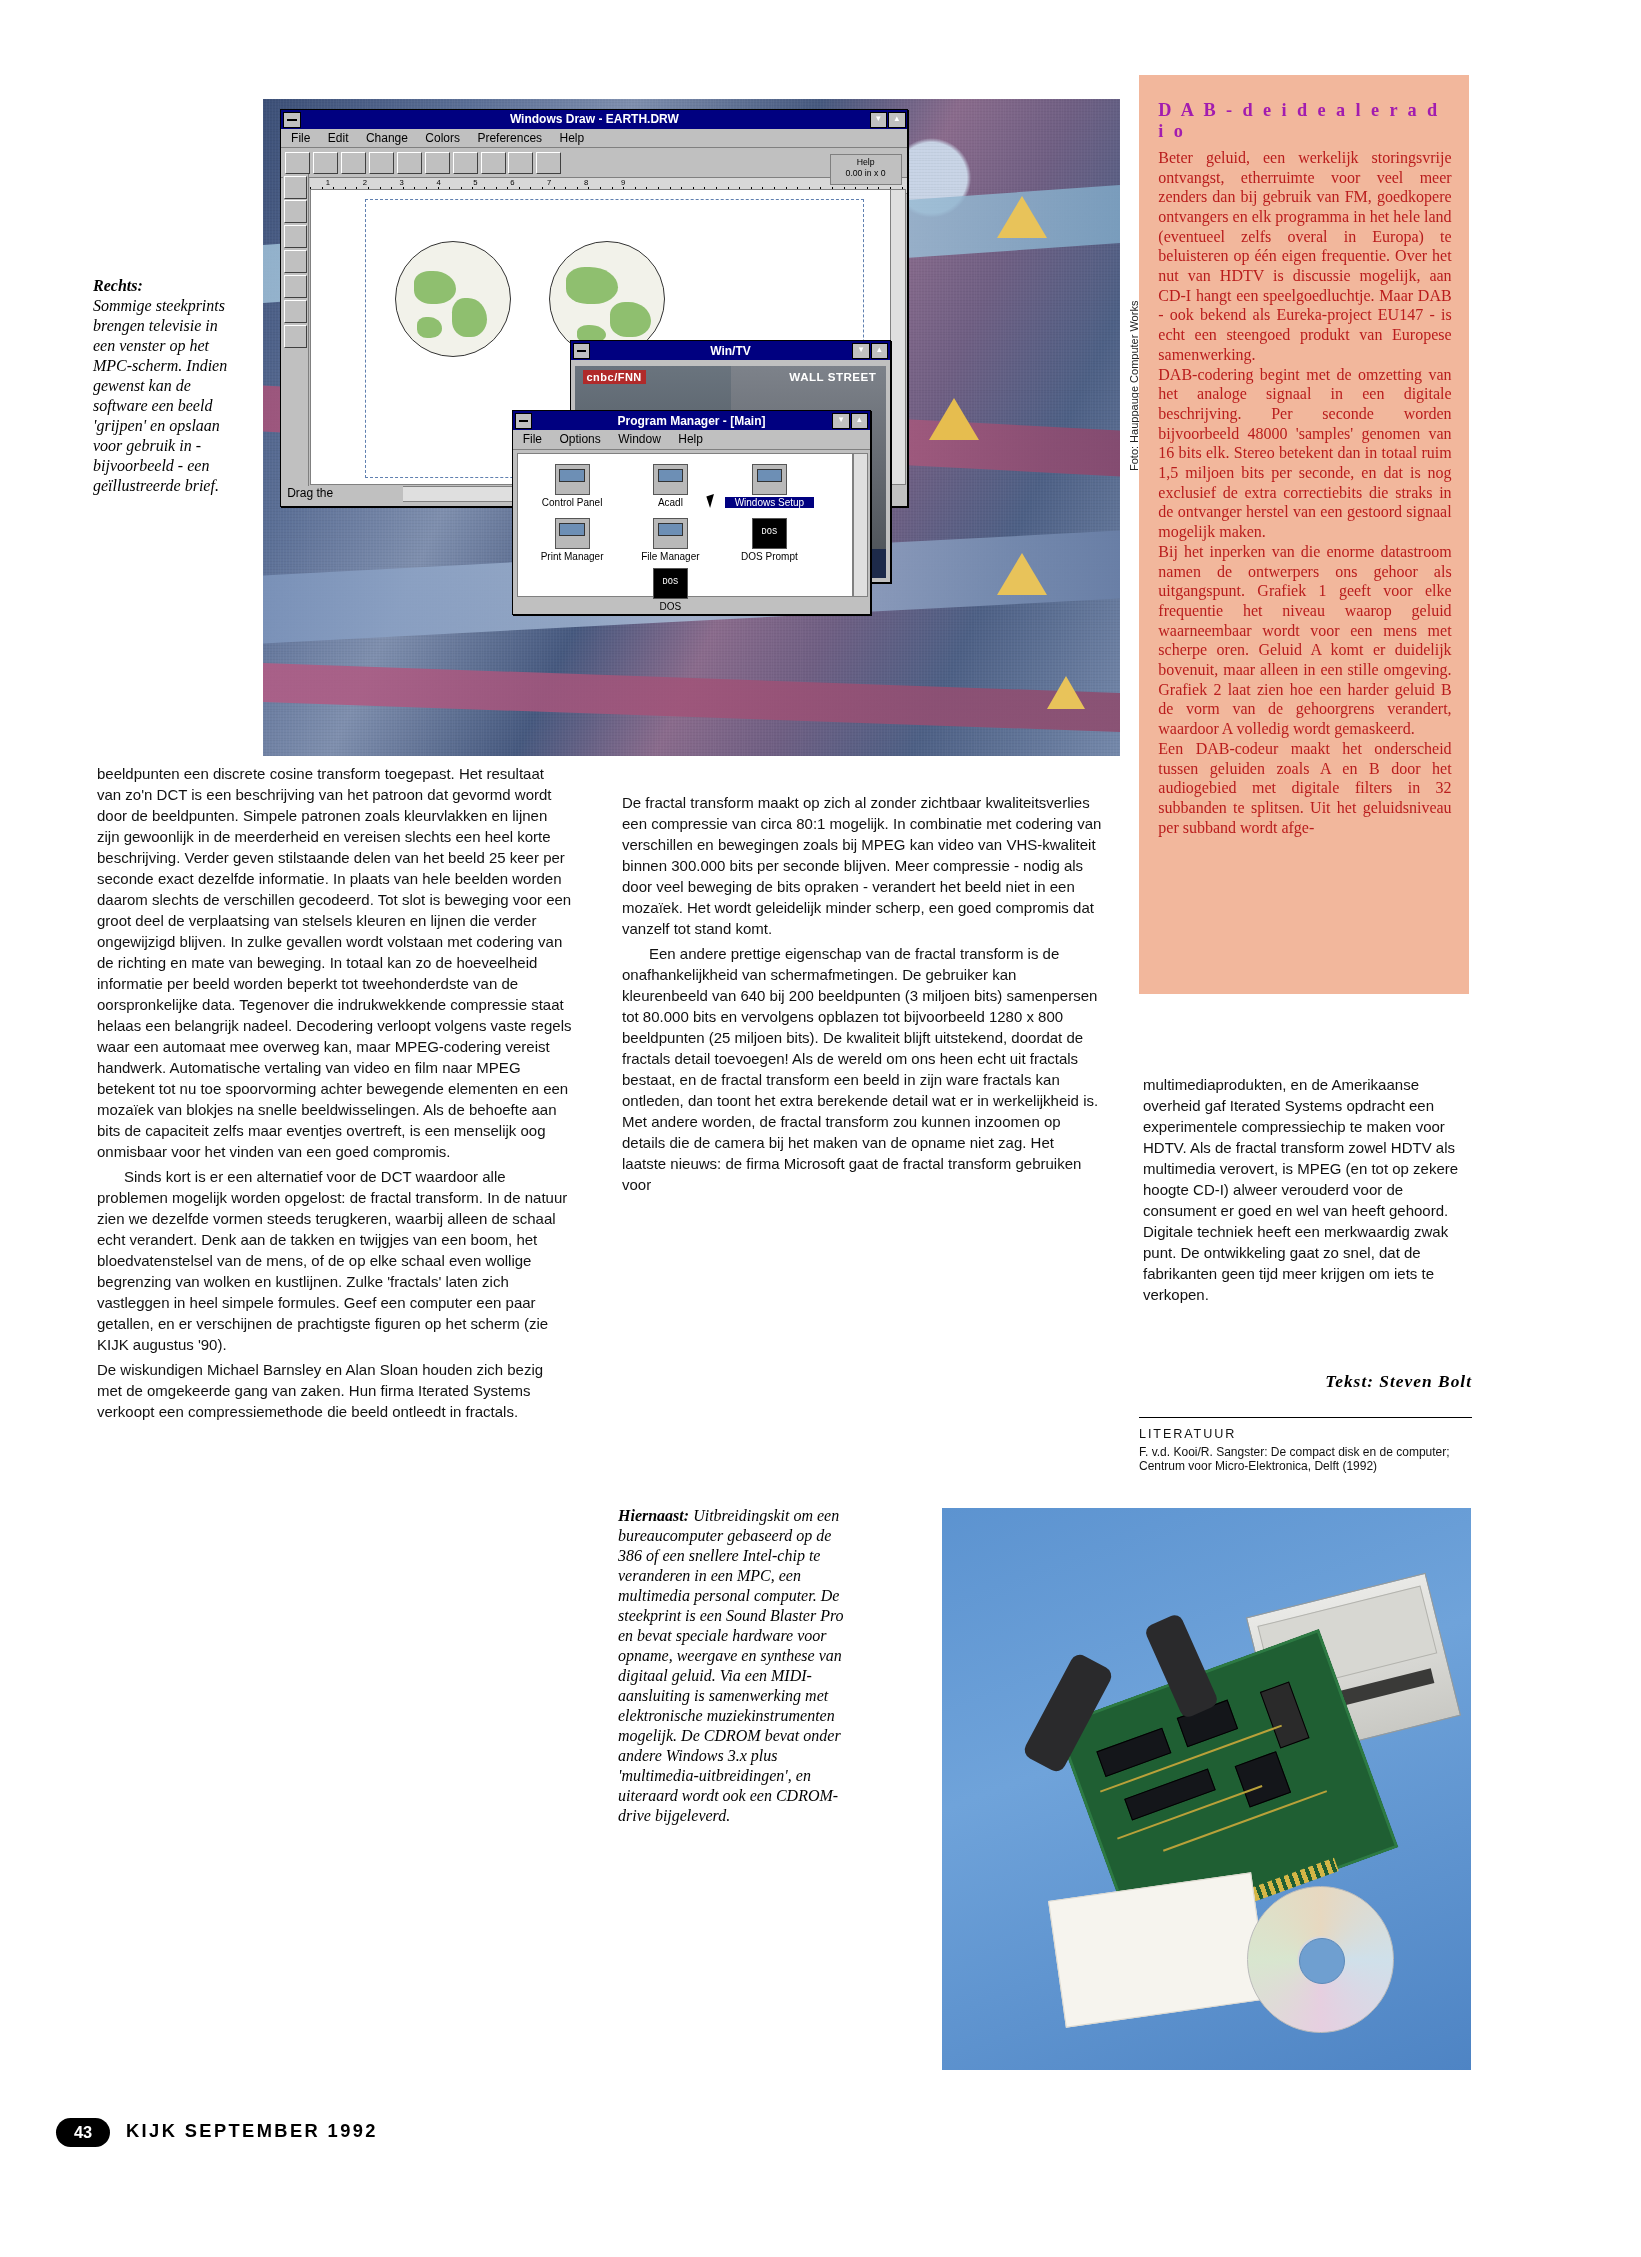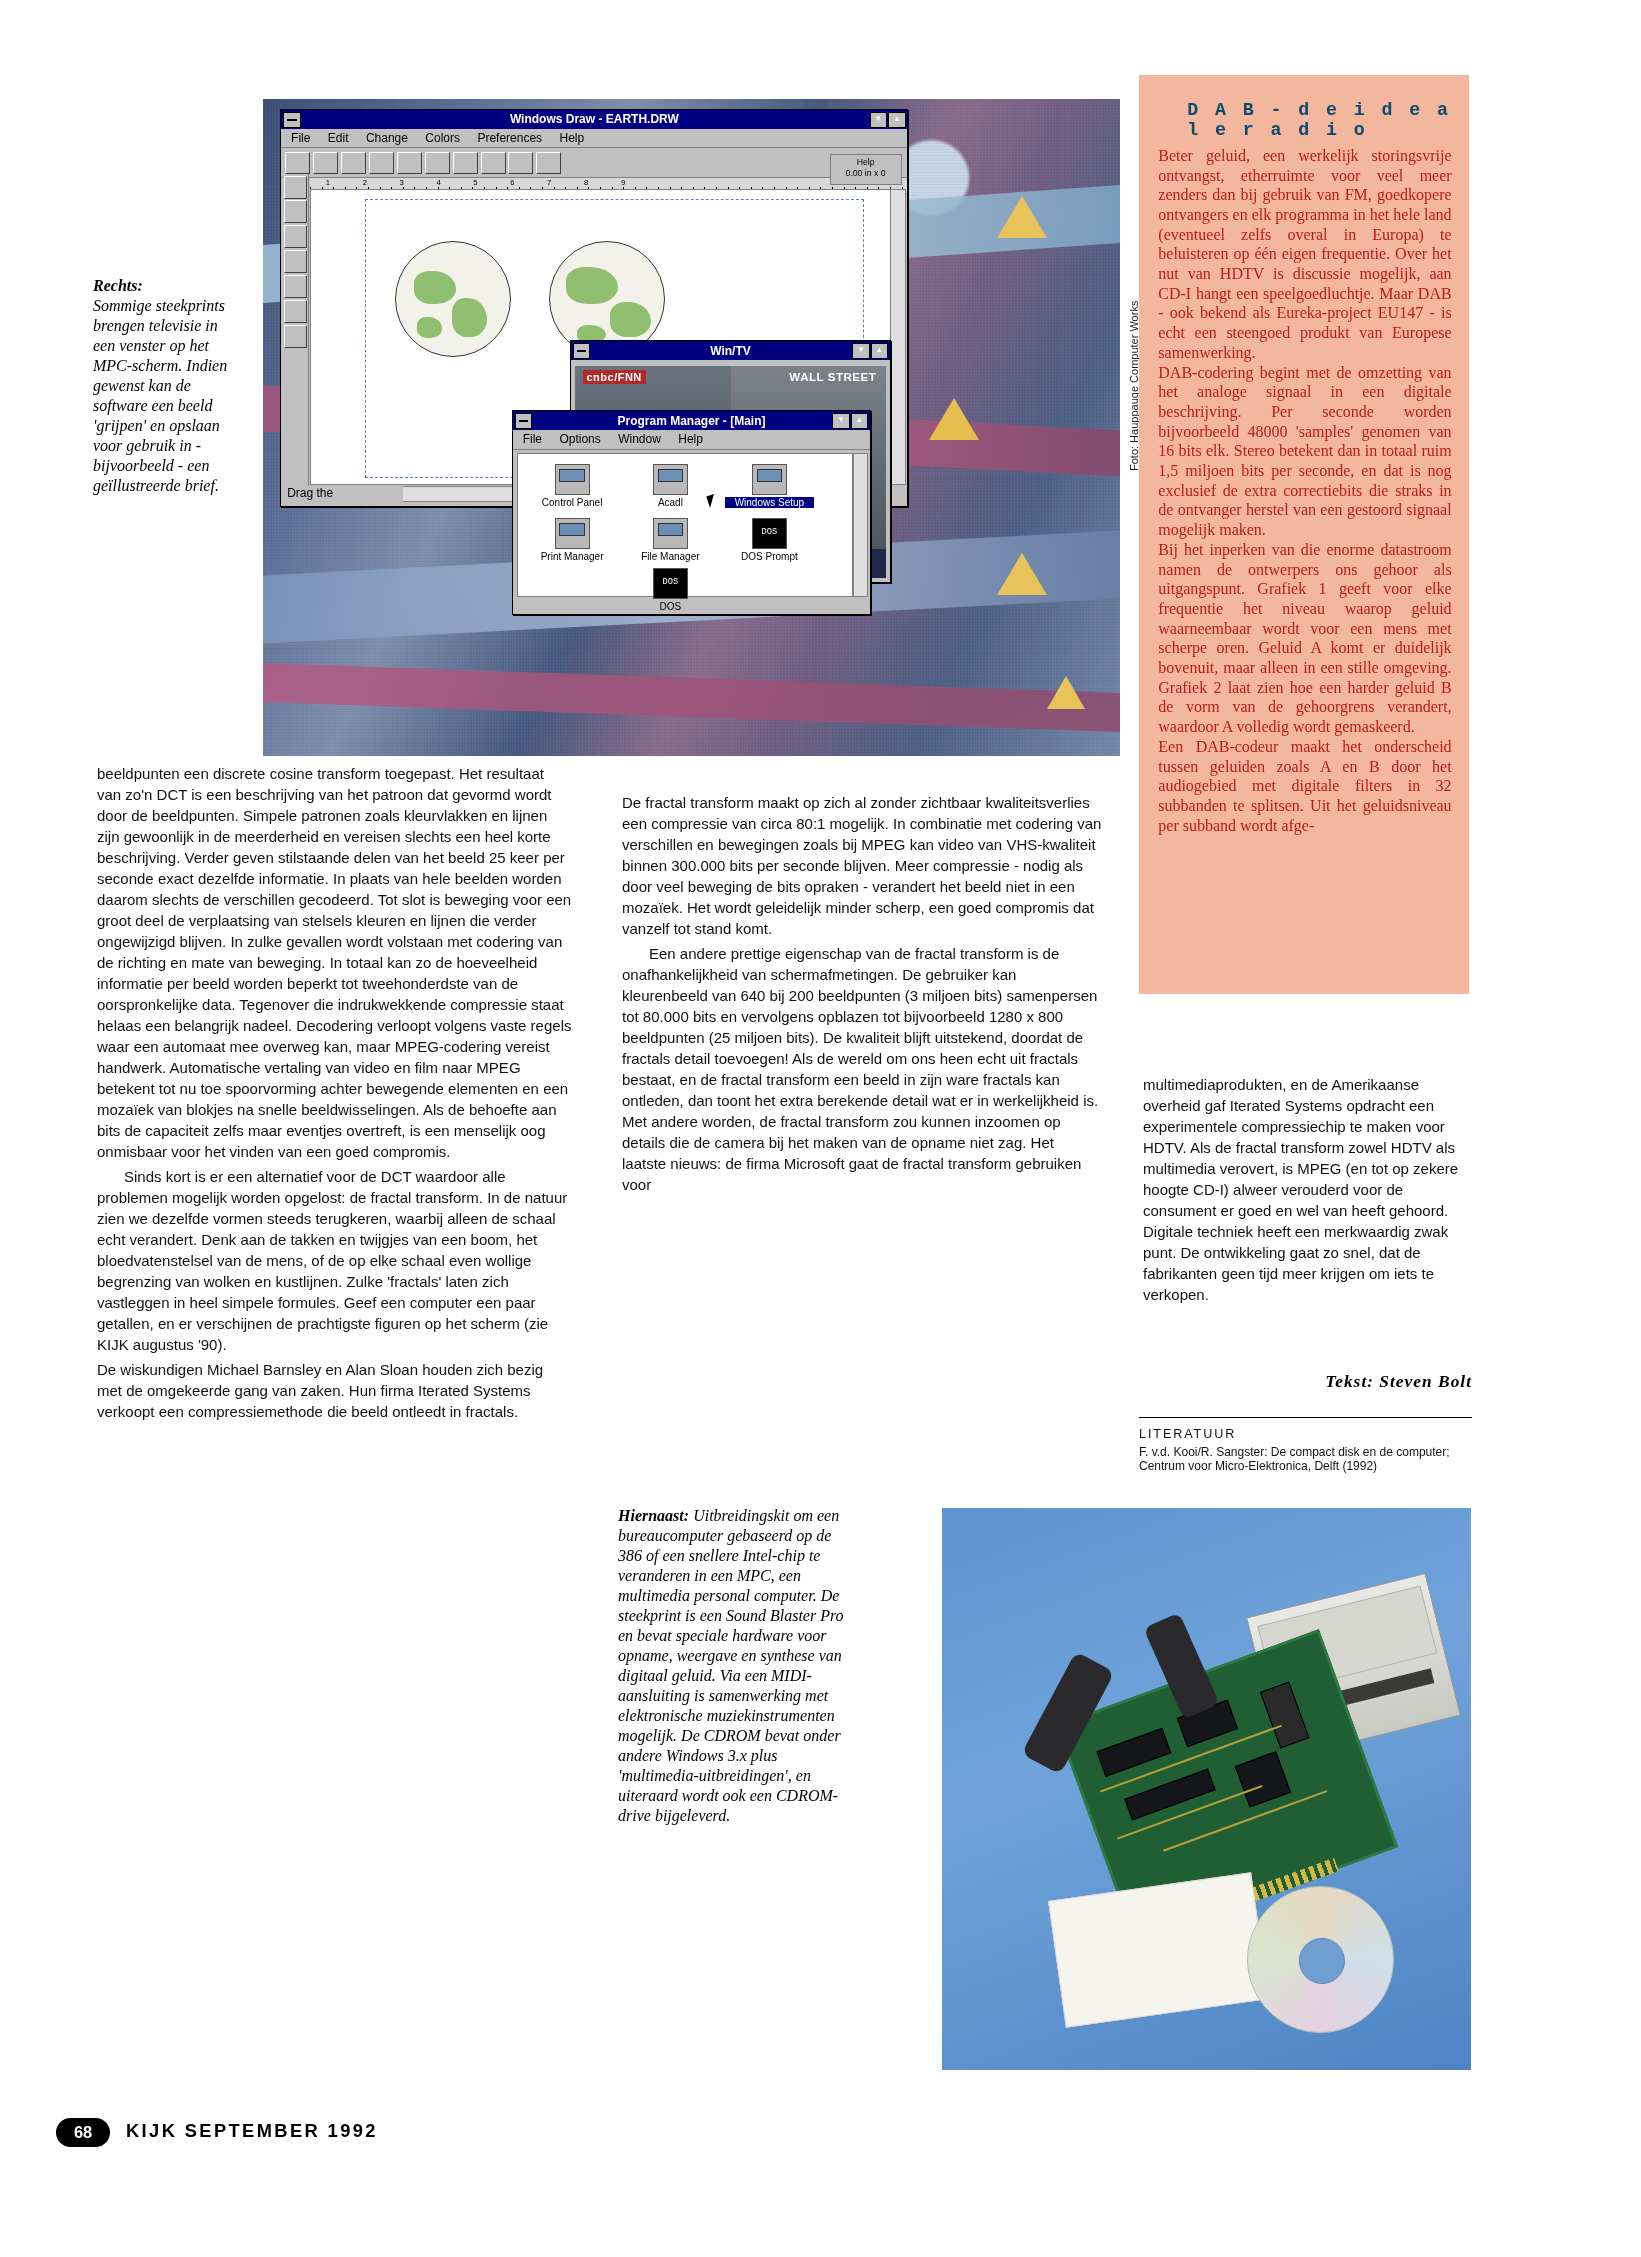--- a/index.html
+++ b/index.html
@@ -129,24 +129,23 @@
     white-space:nowrap;
   }
 
   
   .dab-box{
     position:absolute;left:1139px;top:75px;width:330px;height:919px;
     background:#f2b79c;
     padding:0;
   }
   .dab-title{
-    font-family:Liberation Mono, monospace;font-weight:bold;
-    font-size:18.3px;letter-spacing:2.9px;color:#0c4a6e;
+    font-family:Liberation Serif, serif;font-weight:bold;
+    font-size:18.3px;letter-spacing:2.9px;color:#a21caf;
     padding:25px 17.4px 5.8px 19.3px;
-    margin-left:29px;
   }
   .dab-body{
     font-family:"Liberation Serif", serif;
     font-size:16px;line-height:19.7px;
     text-align:justify;color:#b91c1c;
     padding:0 17.4px 0 19.3px;
   }
   .dab-body p{margin:0 0 0 0;}
 
   
@@ -482,17 +481,17 @@
       <div class="gold"></div>
     </div>
     <div class="mic"></div>
     <div class="mic2"></div>
     <div class="paper"></div>
     <div class="cd">
       <div class="hub"></div>
     </div>
   </div>
 
-  <div class="folio">68</div>
+  <div class="folio">43</div>
   <div class="folio-text">KIJK SEPTEMBER 1992</div>
 
 </div>
 
 
 </body></html>

